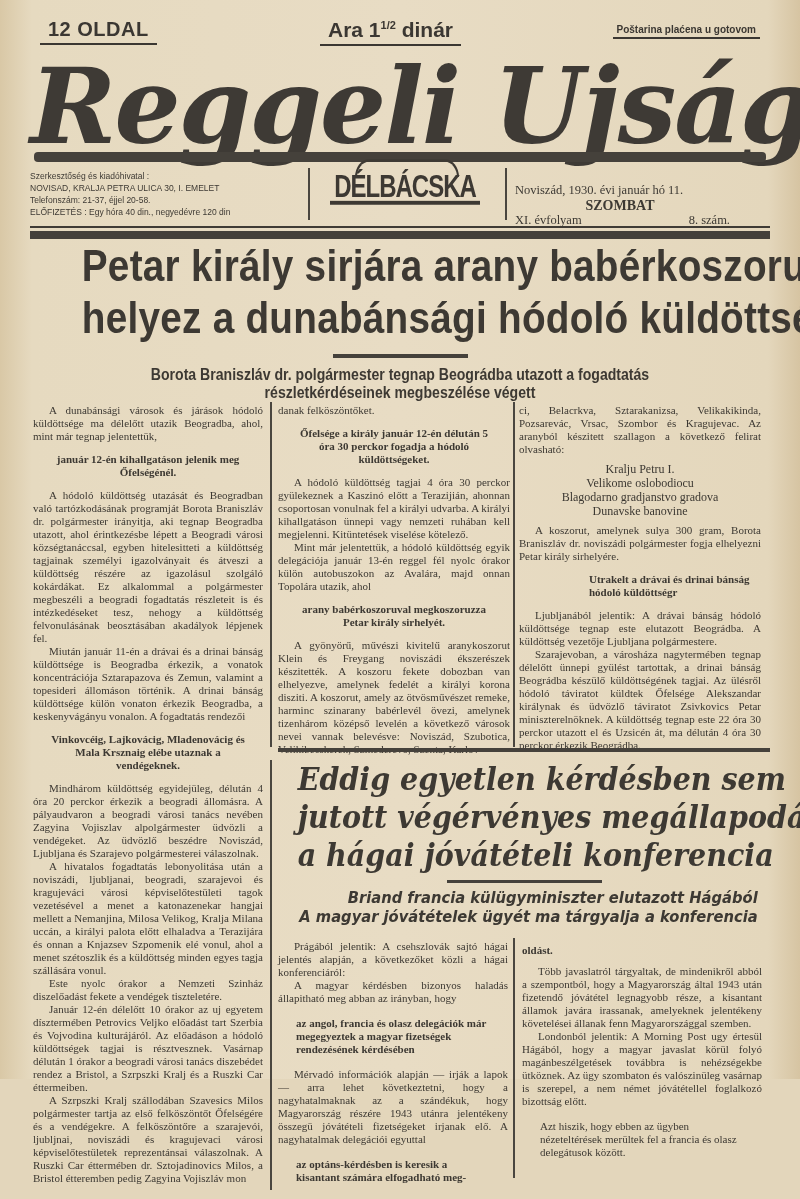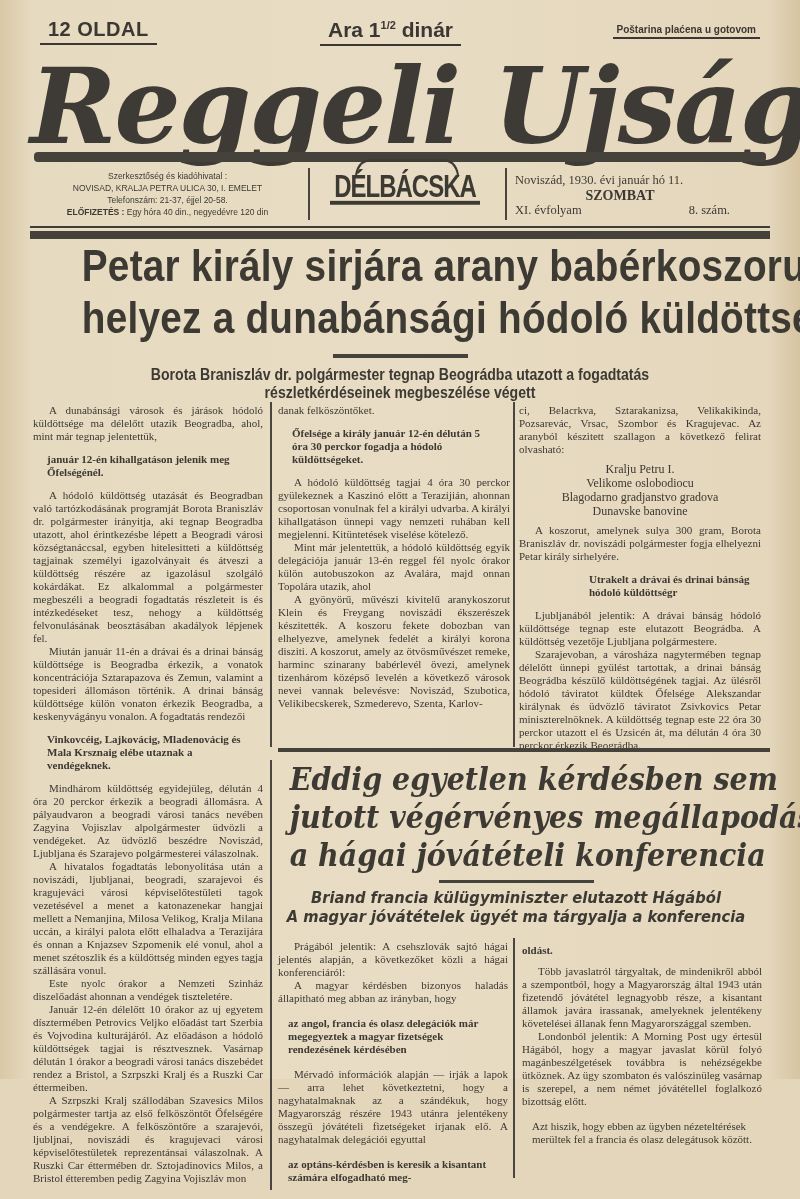--- a/index.html
+++ b/index.html
@@ -19,57 +19,57 @@
   .pages-label { position:absolute; left:10px; top:0; font-family:"Liberation Sans Narrow","Liberation Sans",sans-serif; font-weight:bold; font-size:20px; letter-spacing:0.5px; color:#3b3732; border-bottom:2px solid #3b3732; padding:0 8px 2px 8px; }
   .price-label { position:absolute; left:290px; top:0; font-family:"Liberation Sans",sans-serif; font-weight:bold; font-size:21px; color:#3b3732; border-bottom:2px solid #3b3732; padding:0 8px 2px 8px; }
   .price-label sup { font-size:11px; }
   .postage-label { position:absolute; right:10px; top:6px; font-family:"Liberation Sans",sans-serif; font-weight:bold; font-size:10px; color:#3b3732; border-bottom:2px solid #3b3732; padding:0 4px 2px 4px; }
   
   .masthead { position:absolute; top:52px; left:30px; right:30px; height:110px; text-align:right; }
   .masthead-title { font-family:"DejaVu Serif", serif; font-style:italic; font-weight:bold; font-size:104px; line-height:110px; color:#3e3a35; letter-spacing:-2px; white-space:nowrap; transform:scaleX(1.0); }
   .masthead-rule { position:absolute; top:152px; left:34px; right:34px; height:10px; background:#45413b; border-radius:4px; }
   
   .info { position:absolute; top:168px; left:30px; right:30px; height:58px; }
-  .info-left { position:absolute; left:0; width:275px; top:2px; text-align:center; font-family:"Liberation Sans",sans-serif; font-size:8.5px; line-height:12px; color:#3d3933; }
-  .info-left .b { font-weight:bold; }
+  .info-left { position:absolute; left:0; width:275px; top:2px; text-align:left; font-family:"Liberation Sans",sans-serif; font-size:8.5px; line-height:12px; color:#3d3933; }
+  .info-left .b { font-weight:normal; }
   .vsep { position:absolute; top:0; width:2px; height:52px; background:#4a463f; }
   .info-mid { position:absolute; left:285px; width:180px; top:8px; text-align:center; }
   .logo { display:inline-block; font-family:"Liberation Sans",sans-serif; font-weight:bold; font-size:24px; letter-spacing:-1px; color:#3d3933; transform:scaleY(1.3); border-bottom:3px solid #3d3933; padding:0 4px; line-height:22px; position:relative; }
   .logo:before { content:""; position:absolute; top:-10px; left:50%; width:100px; margin-left:-50px; height:12px; border:2px solid #3d3933; border-bottom:none; border-radius:50px 50px 0 0; }
-  .info-right { position:absolute; left:485px; right:0; top:5px; font-size:12.5px; line-height:15px; color:#3d3933; }
+  .info-right { position:absolute; left:485px; right:0; top:15px; font-size:12.5px; line-height:15px; color:#3d3933; }
   .info-right .day { font-family:Liberation Serif, serif; font-weight:bold; font-size:14px; text-align:center; width:190px; padding-left:10px; }
   .info-right .row { display:flex; justify-content:space-between; width:215px; }
   .double-rule { position:absolute; top:226px; left:30px; right:30px; height:2px; background:#3f3b35; }
   .double-rule2 { position:absolute; top:231px; left:30px; right:30px; height:8px; background:#44403a; }
   
   .headline { position:absolute; top:240px; left:30px; right:30px; text-align:center; }
   .headline h1 { margin:0; font-family:"Liberation Sans Narrow","Liberation Sans",sans-serif; font-weight:bold; font-size:45px; line-height:52px; color:#3d3933; transform:scaleX(0.86); transform-origin:center; white-space:nowrap; letter-spacing:0.3px; }
   .short-rule { width:135px; height:4px; background:#45413b; margin:10px auto 8px auto; }
   .subhead { font-family:"Liberation Sans",sans-serif; font-weight:bold; font-size:16px; line-height:18px; color:#3d3933; transform:scaleX(0.88); white-space:nowrap; }
   
   .col { position:absolute; font-size:11px; line-height:13px; text-align:justify; color:#3c3832; }
   .col p { margin:0; text-indent:16px; }
-  .col .lead { font-weight:bold; text-align:left; text-indent:0; margin:10px 14px; }
+  .col .lead { font-weight:bold; text-align:center; text-indent:0; margin:10px 14px; }
   .col .verse { text-align:center; text-indent:0; margin:6px 0; font-size:12px; line-height:14px; }
   .col-1 { left:33px; top:404px; width:230px; }
   .col-2 { left:278px; top:404px; width:232px; }
   .col-3 { left:519px; top:404px; width:242px; }
   .col-rule-1 { position:absolute; left:270px; top:402px; width:2px; height:345px; background:#4a463f; }
   .col-rule-1b { position:absolute; left:270px; top:760px; width:2px; height:430px; background:#4a463f; }
   .col-rule-2 { position:absolute; left:513px; top:402px; width:2px; height:345px; background:#4a463f; }
   .col-rule-2b { position:absolute; left:513px; top:938px; width:2px; height:240px; background:#4a463f; }
   .mid-rule { position:absolute; left:278px; right:30px; top:748px; height:4px; background:#45413b; }
   
-  .headline2 { position:absolute; top:760px; left:270px; width:492px; text-align:center; }
+  .headline2 { position:absolute; top:760px; left:278px; width:492px; text-align:right; }
   .headline2 h2 { margin:0; font-family:"DejaVu Serif",serif; font-style:italic; font-weight:bold; font-size:31px; line-height:38px; color:#3d3933; white-space:nowrap; transform:scaleX(0.92); }
   .headline2 .short-rule { width:155px; height:3px; margin:6px auto 6px auto; }
   .headline2 .sub2 { font-family:"DejaVu Sans",sans-serif; font-style:italic; font-weight:bold; font-size:15.5px; line-height:19px; color:#3d3933; white-space:nowrap; transform:scaleX(0.95); }
   .col-4 { left:278px; top:940px; width:230px; }
   .col-5 { left:522px; top:940px; width:240px; }
-  .col-4 .lead, .col-5 .lead { margin:12px 10px; text-align:left; }
+  .col-4 .lead, .col-5 .lead { margin:12px 18px; text-align:left; }
 </style>
 </head>
 <body>
 
 <div class="page">
 
   <div class="topline">
     <div class="pages-label">12 OLDAL</div>
     <div class="price-label"><span>Ara 1</span><sup>1/2</sup><span> dinár</span></div>
     <div class="postage-label">Poštarina plaćena u gotovom</div>
@@ -118,30 +118,31 @@
   <div class="col-rule-2b"></div>
 
   <div class="col col-1">
     <p>A dunabánsági városok és járások hódoló küldöttsége ma délelőtt utazik Beogradba, ahol, mint már tegnap jelentettük,</p>
     <p class="lead">január 12-én kihallgatáson jelenik meg Őfelségénél.</p>
     <p>A hódoló küldöttség utazását és Beogradban való tartózkodásának programját Borota Braniszláv dr. polgármester irányitja, aki tegnap Beogradba utazott, ahol érintkezésbe lépett a Beogradi városi községtanáccsal, egyben hitelesitteti a küldöttség tagjainak személyi igazolványait és átveszi a küldöttség részére az igazolásul szolgáló kokárdákat. Ez alkalommal a polgármester megbeszéli a beogradi fogadtatás részleteit is és intézkedéseket tesz, nehogy a küldöttség felvonulásának beosztásában akadályok lépjenek fel.</p>
     <p>Miután január 11-én a drávai és a drinai bánság küldöttsége is Beogradba érkezik, a vonatok koncentrációja Sztarapazova és Zemun, valamint a topesideri állomáson történik. A drinai bánság küldöttsége külön vonaton érkezik Beogradba, a keskenyvágányu vonalon. A fogadtatás rendezői</p>
     <p class="lead">Vinkovcéig, Lajkovácig, Mladenovácig és Mala Krsznaig elébe utaznak a vendégeknek.</p>
     <p>Mindhárom küldöttség egyidejüleg, délután 4 óra 20 perckor érkezik a beogradi állomásra. A pályaudvaron a beogradi városi tanács nevében Zagyina Vojiszlav alpolgármester üdvözli a vendégeket. Az üdvözlő beszédre Noviszád, Ljubljana és Szarajevo polgármesterei válaszolnak.</p>
     <p>A hivatalos fogadtatás lebonyolitása után a noviszádi, ljubljanai, beogradi, szarajevoi és kragujeváci városi képviselőtestületi tagok vezetésével a menet a katonazenekar hangjai mellett a Nemanjina, Milosa Velikog, Kralja Milana uccán, a királyi palota előtt elhaladva a Terazijára és onnan a Knjazsev Szpomenik elé vonul, ahol a menet szétoszlik és a küldöttség minden egyes tagja szállására vonul.</p>
-    <p>Este nyolc órakor a Nemzeti Szinház diszelőadást ahonnan a vendégek tiszteletére.</p>
+    <p>Este nyolc órakor a Nemzeti Szinház diszelőadást fekete a vendégek tiszteletére.</p>
     <p>Január 12-én délelőtt 10 órakor az uj egyetem dísztermében Petrovics Veljko előadást tart Szerbia és Vojvodina kulturájáról. Az előadáson a hódoló küldöttségek tagjai is résztvesznek. Vasárnap délután 1 órakor a beogradi városi tanács diszebédet rendez a Bristol, a Szrpszki Kralj és a Ruszki Car éttermeiben.</p>
     <p>A Szrpszki Kralj szállodában Szavesics Milos polgármester tartja az első felköszöntőt Őfelségére és a vendégekre. A felköszöntőre a szarajevói, ljubljnai, noviszádi és kragujevaci városi képviselőtestületek reprezentánsai válaszolnak. A Ruszki Car éttermében dr. Sztojadinovics Milos, a Bristol étteremben pedig Zagyina Vojiszláv mon</p>
   </div>
 
   <div class="col col-2">
     <p style="text-indent:0">danak felköszöntőket.</p>
     <p class="lead">Őfelsége a király január 12-én délután 5 óra 30 perckor fogadja a hódoló küldöttségeket.</p>
     <p>A hódoló küldöttség tagjai 4 óra 30 perckor gyülekeznek a Kaszinó előtt a Terazijián, ahonnan csoportosan vonulnak fel a királyi udvarba. A királyi kihallgatáson ünnepi vagy nemzeti ruhában kell megjelenni. Kitüntetések viselése kötelező.</p>
     <p>Mint már jelentettük, a hódoló küldöttség egyik delegációja január 13-én reggel fél nyolc órakor külön autobuszokon az Avalára, majd onnan Topolára utazik, ahol</p>
+    <p class="lead">arany babérkoszoruval megkoszoruzza Petar király sirhelyét.</p>
     <p>A gyönyörű, művészi kivitelű aranykoszorut Klein és Freygang noviszádi ékszerészek készitették. A koszoru fekete dobozban van elhelyezve, amelynek fedelét a királyi korona disziti. A koszorut, amely az ötvösművészet remeke, harminc szinarany babérlevél övezi, amelynek tizenhárom középső levelén a következő városok nevei vannak belevésve: Noviszád, Szubotica, Velikibecskerek, Szmederevo, Szenta, Karlov-</p>
   </div>
 
   <div class="col col-3">
     <p style="text-indent:0">ci, Belacrkva, Sztarakanizsa, Velikakikinda, Pozsarevác, Vrsac, Szombor és Kragujevac. Az aranyból készitett szallagon a következő felirat olvasható:</p>
     <div class="verse">
       <div>Kralju Petru I.</div>
       <div>Velikome oslobodiocu</div>
       <div>Blagodarno gradjanstvo gradova</div>
       <div>Dunavske banovine</div>

